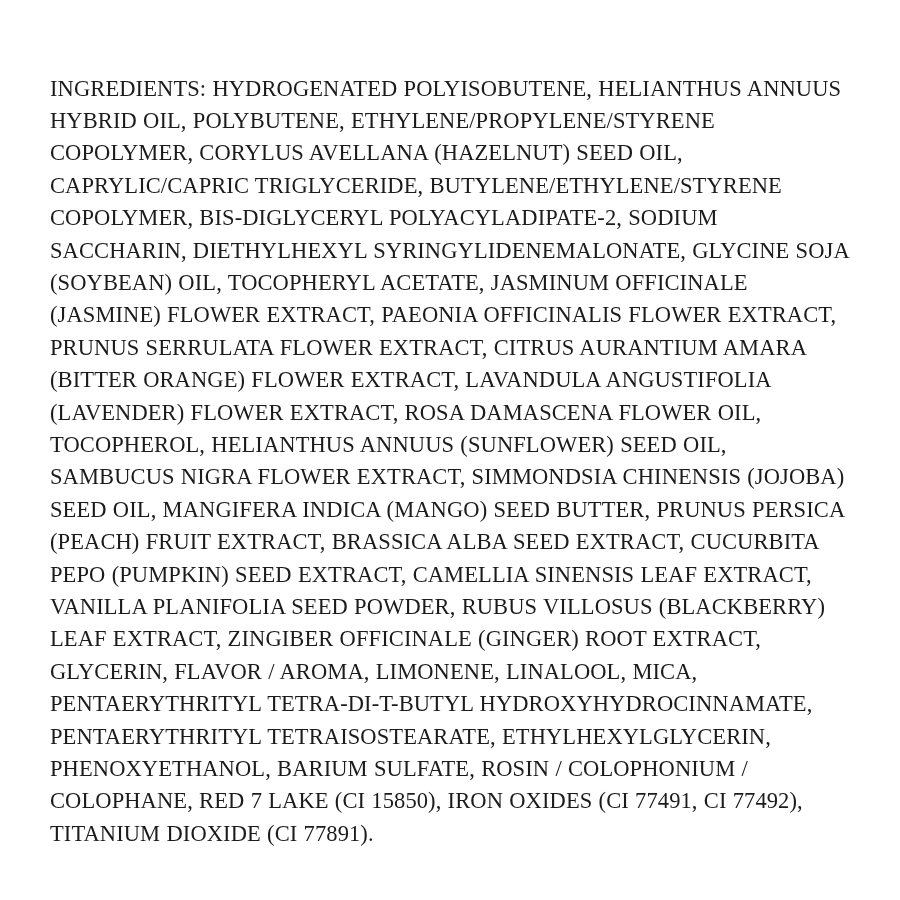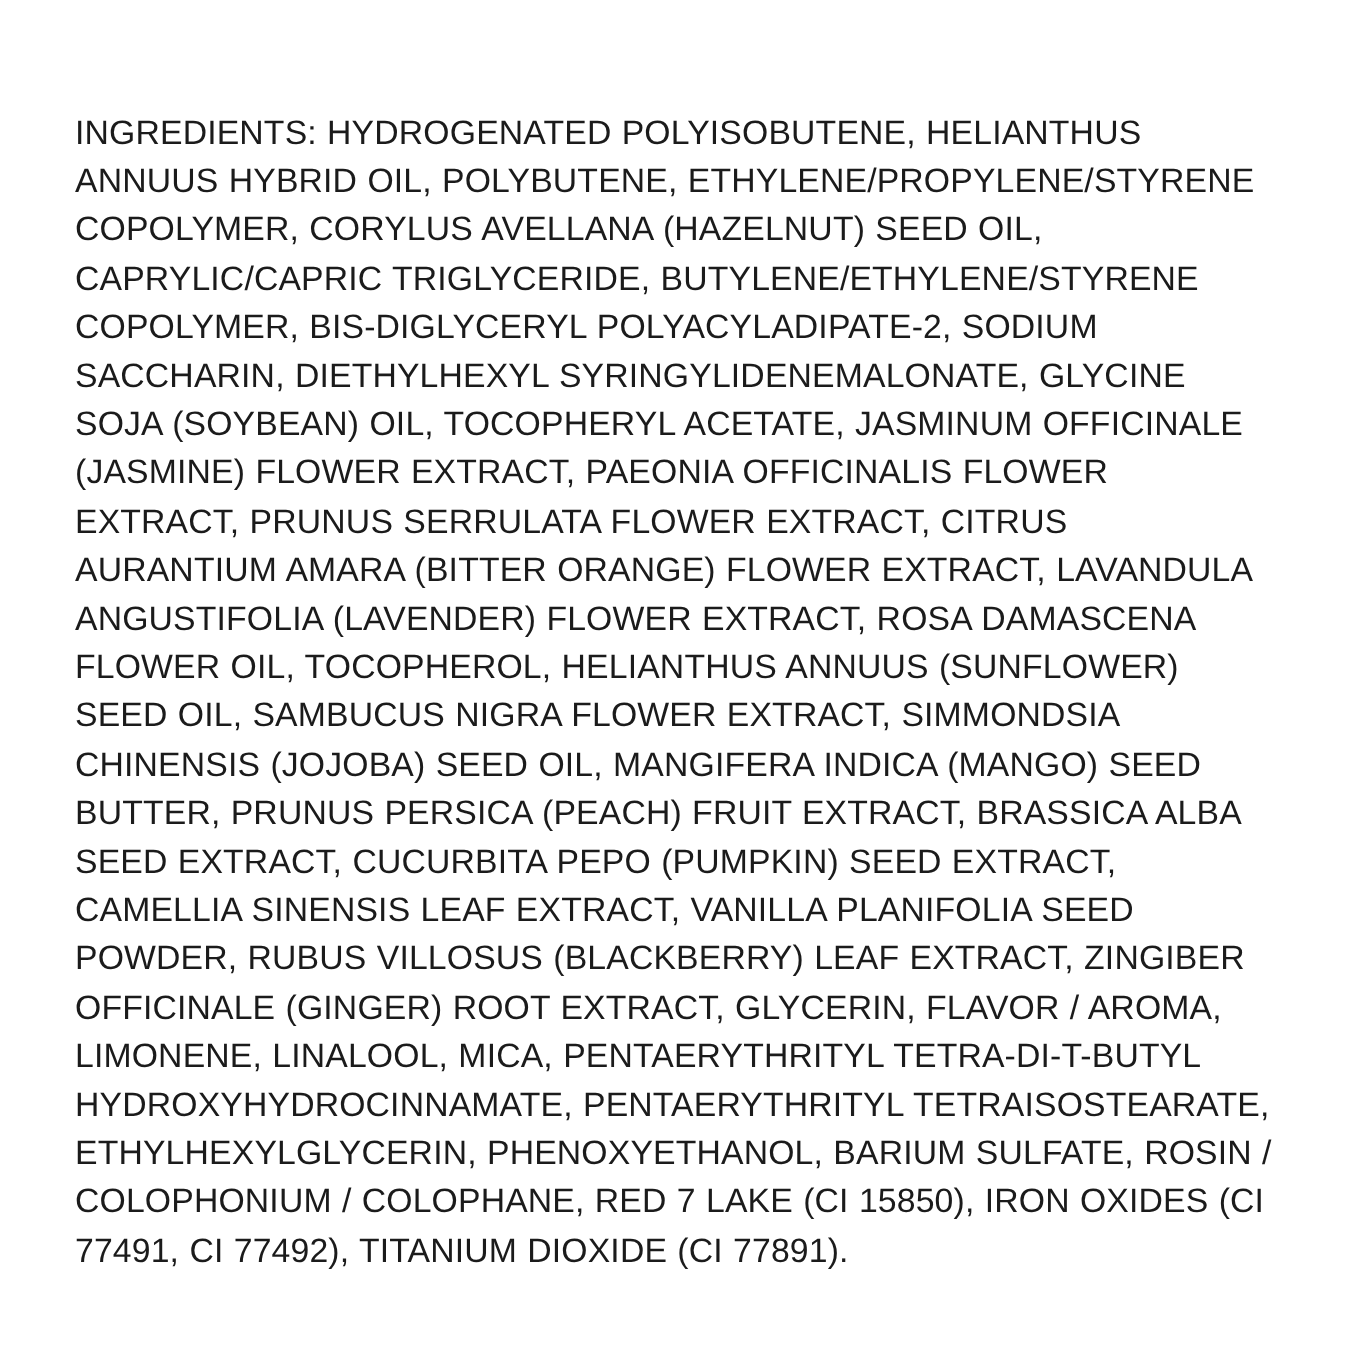--- a/index.html
+++ b/index.html
@@ -15,21 +15,21 @@
     overflow: hidden;
   }
   .page {
     box-sizing: border-box;
     width: 900px;
     height: 900px;
     padding: 50px 50px 0 50px;
     background: #ffffff;
   }
   .ingredients-text {
-    font-family: Liberation Sans, sans-serif;
+    font-family: Liberation Serif, serif;
     font-size: 22.5px;
     line-height: 32.4px;
     letter-spacing: 0.1px;
     color: #1b1b1b;
     text-align: left;
     white-space: pre-wrap;
     word-spacing: 0.5px;
   }
 </style>
 </head>

